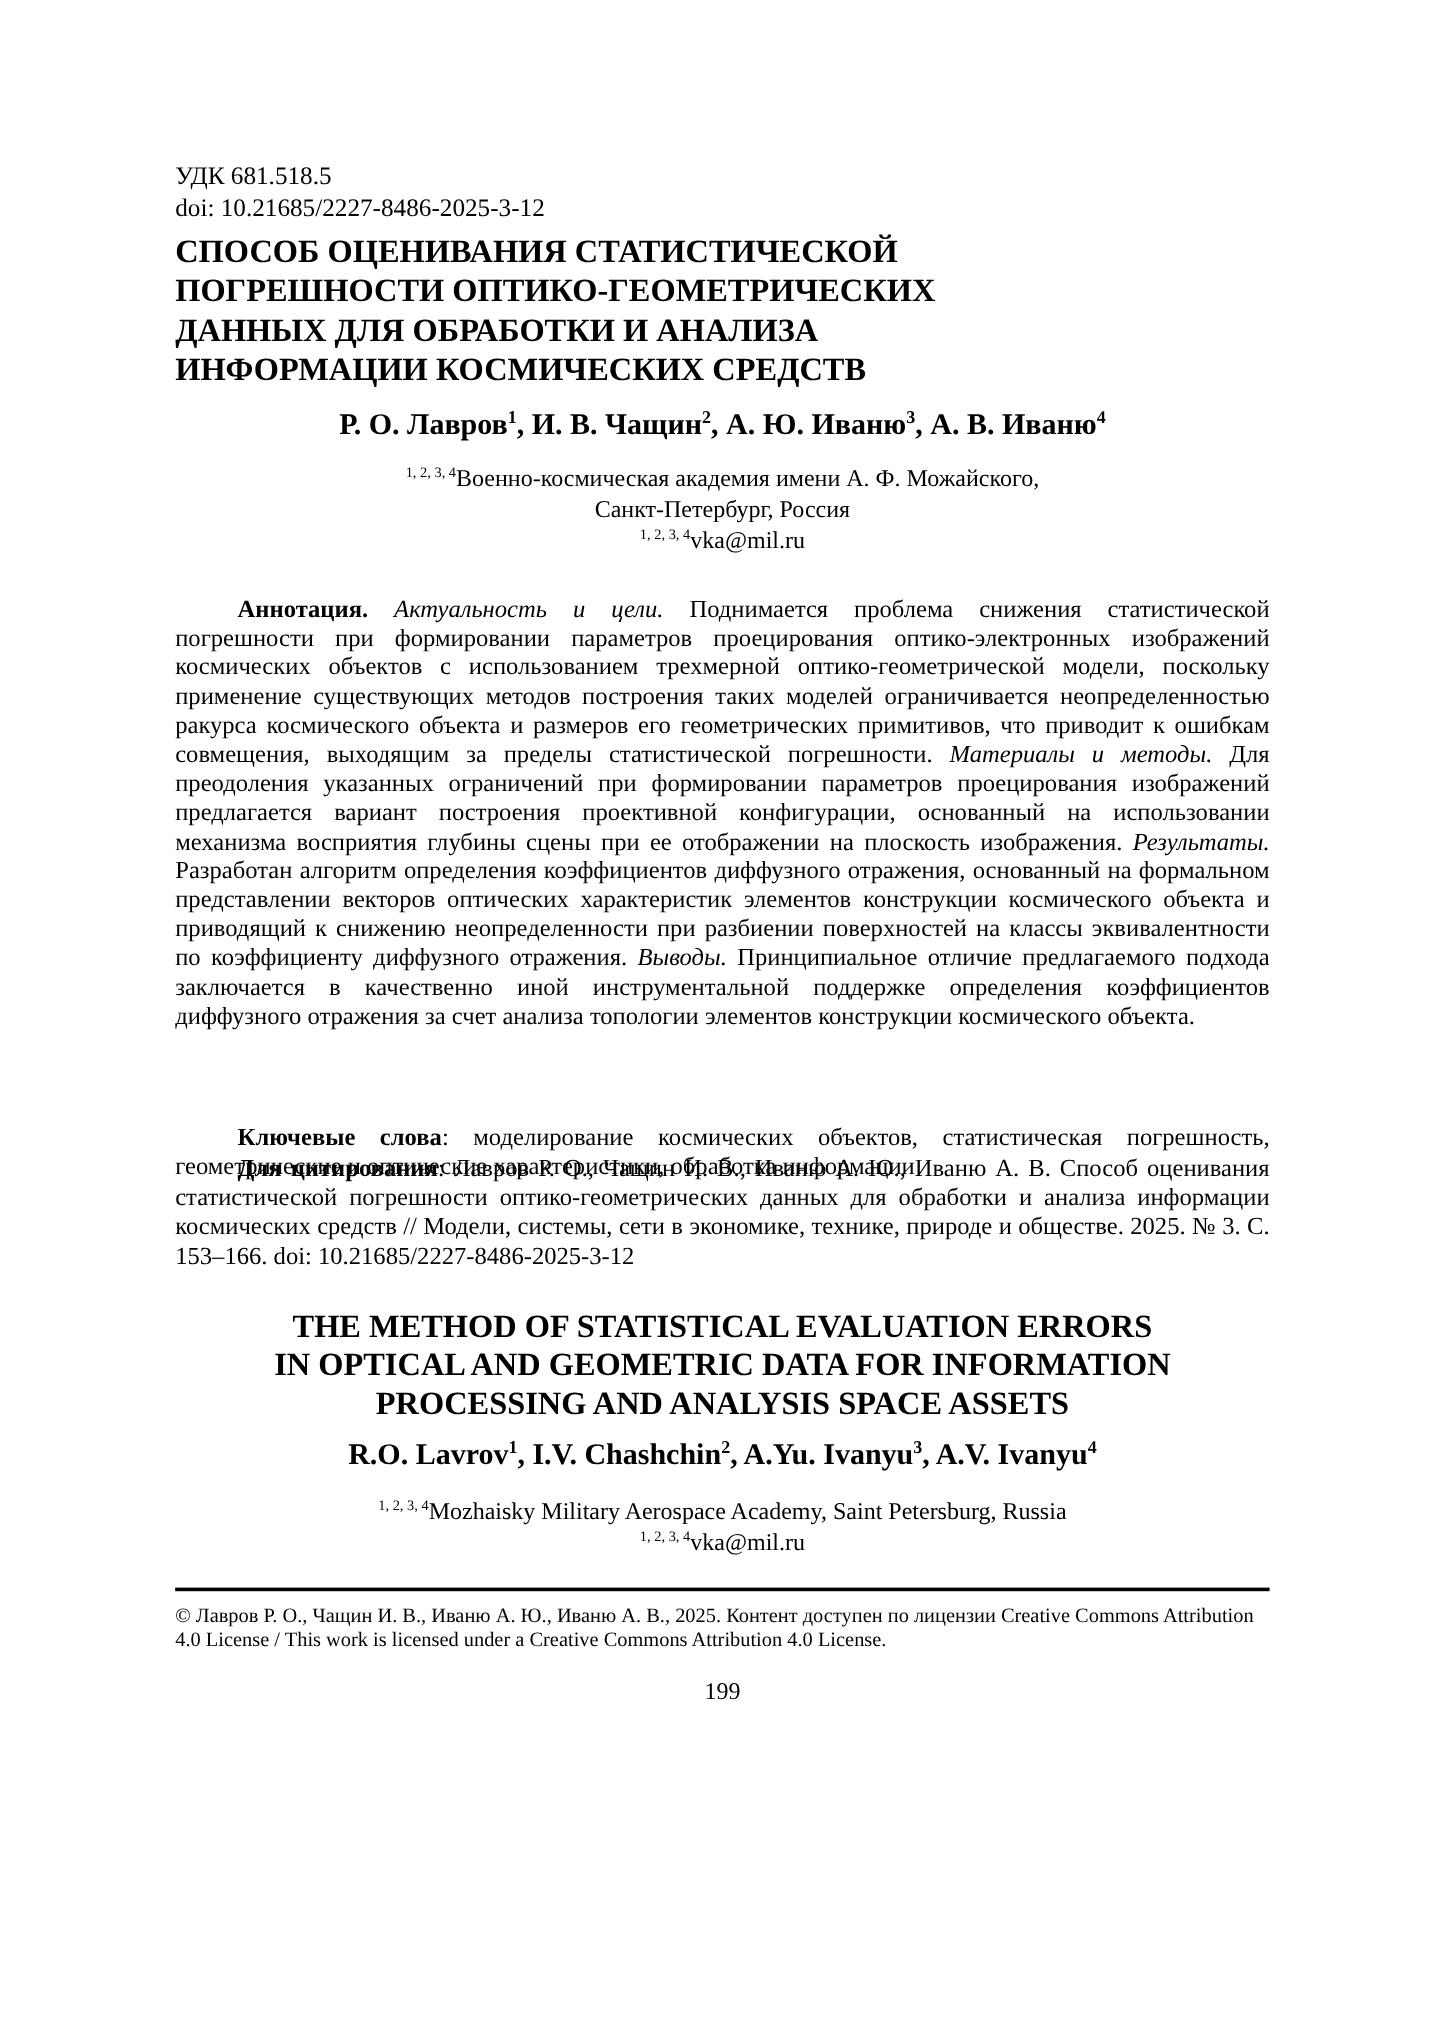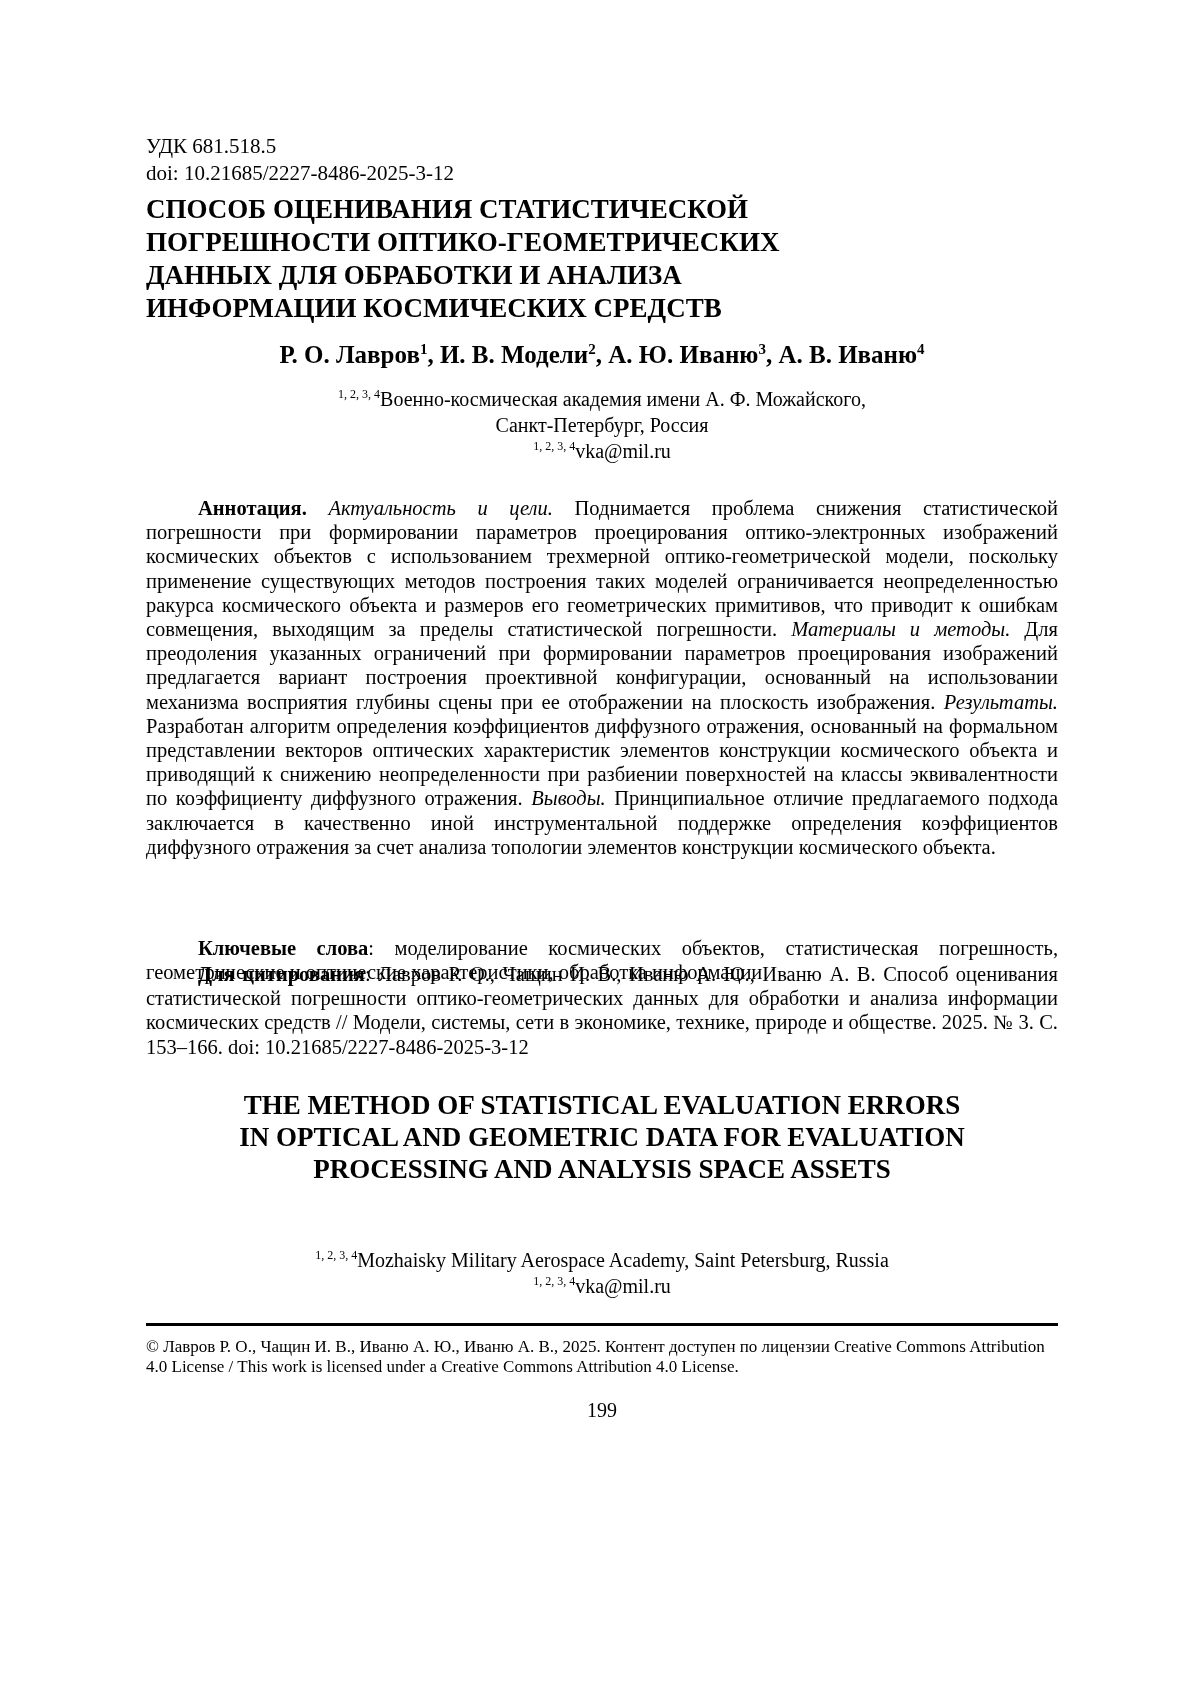--- a/index.html
+++ b/index.html
@@ -111,40 +111,41 @@
     <div>doi: 10.21685/2227-8486-2025-3-12</div>
   </div>
 
   <h1 class="col ru-title">
     <div>СПОСОБ ОЦЕНИВАНИЯ СТАТИСТИЧЕСКОЙ</div>
     <div>ПОГРЕШНОСТИ ОПТИКО-ГЕОМЕТРИЧЕСКИХ</div>
     <div>ДАННЫХ ДЛЯ ОБРАБОТКИ И АНАЛИЗА</div>
     <div>ИНФОРМАЦИИ КОСМИЧЕСКИХ СРЕДСТВ</div>
   </h1>
 
-  <div class="col ru-authors"><span>Р. О. Лавров</span><sup>1</sup><span>, И. В. Модели</span><sup>2</sup><span>, А. Ю. Иваню</span><sup>3</sup><span>, А. В. Иваню</span><sup>4</sup></div>
+  <div class="col ru-authors"><span>Р. О. Лавров</span><sup>1</sup><span>, И. В. Чащин</span><sup>2</sup><span>, А. Ю. Иваню</span><sup>3</sup><span>, А. В. Иваню</span><sup>4</sup></div>
 
   <div class="col affil">
     <div><sup>1, 2, 3, 4</sup><span>Военно-космическая академия имени А. Ф. Можайского,</span></div>
     <div>Санкт-Петербург, Россия</div>
     <div><sup>1, 2, 3, 4</sup><span>vka@mil.ru</span></div>
   </div>
 
   <div class="col body-par abstract"><span class="b">Аннотация. </span><span class="i">Актуальность и цели. </span><span>Поднимается проблема снижения статистической погрешности при формировании параметров проецирования оптико-электронных изображений космических объектов с использованием трехмерной оптико-геометрической модели, поскольку применение существующих методов построения таких моделей ограничивается неопределенностью ракурса космического объекта и размеров его геометрических примитивов, что приводит к ошибкам совмещения, выходящим за пределы статистической погрешности. </span><span class="i">Материалы и методы. </span><span>Для преодоления указанных ограничений при формировании параметров проецирования изображений предлагается вариант построения проективной конфигурации, основанный на использовании механизма восприятия глубины сцены при ее отображении на плоскость изображения. </span><span class="i">Результаты. </span><span>Разработан алгоритм определения коэффициентов диффузного отражения, основанный на формальном представлении векторов оптических характеристик элементов конструкции космического объекта и приводящий к снижению неопределенности при разбиении поверхностей на классы эквивалентности по коэффициенту диффузного отражения. </span><span class="i">Выводы. </span><span>Принципиальное отличие предлагаемого подхода заключается в качественно иной инструментальной поддержке определения коэффициентов диффузного отражения за счет анализа топологии элементов конструкции космического объекта.</span></div>
 
   <div class="col body-par keywords"><span class="b">Ключевые слова</span><span>: моделирование космических объектов, статистическая погрешность, геометрические и оптические характеристики, обработка информации</span></div>
 
   <div class="col body-par citation"><span class="b">Для цитирования</span><span>: Лавров Р. О., Чащин И. В., Иваню А. Ю., Иваню А. В. Способ оценивания статистической погрешности оптико-геометрических данных для обработки и анализа информации космических средств // Модели, системы, сети в экономике, технике, природе и обществе. 2025. № 3. С. 153–166. doi: 10.21685/2227-8486-2025-3-12</span></div>
 
   <h2 class="col en-title">
     <div>THE METHOD OF STATISTICAL EVALUATION ERRORS</div>
-    <div>IN OPTICAL AND GEOMETRIC DATA FOR EVALUATION</div>
+    <div>IN OPTICAL AND GEOMETRIC DATA FOR INFORMATION</div>
     <div>PROCESSING AND ANALYSIS SPACE ASSETS</div>
   </h2>
 
+  <div class="col en-authors"><span>R.O. Lavrov</span><sup>1</sup><span>, I.V. Chashchin</span><sup>2</sup><span>, A.Yu. Ivanyu</span><sup>3</sup><span>, A.V. Ivanyu</span><sup>4</sup></div>
 
   <div class="col en-affil">
     <div><sup>1, 2, 3, 4</sup><span>Mozhaisky Military Aerospace Academy, Saint Petersburg, Russia</span></div>
     <div><sup>1, 2, 3, 4</sup><span>vka@mil.ru</span></div>
   </div>
 
   <div class="col rule"></div>
 
   <div class="col copyright">© Лавров Р. О., Чащин И. В., Иваню А. Ю., Иваню А. В., 2025. Контент доступен по лицензии Creative Commons Attribution 4.0 License / This work is licensed under a Creative Commons Attribution 4.0 License.</div>
 

